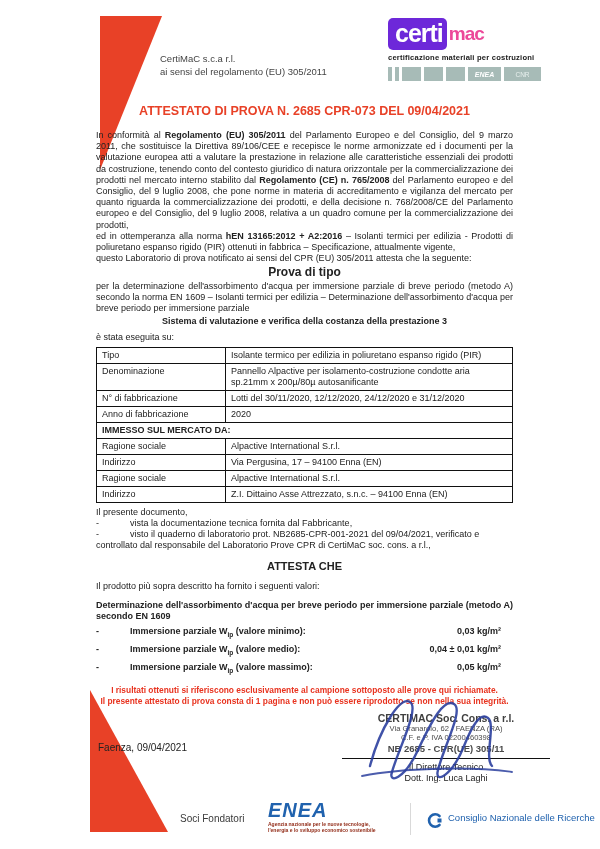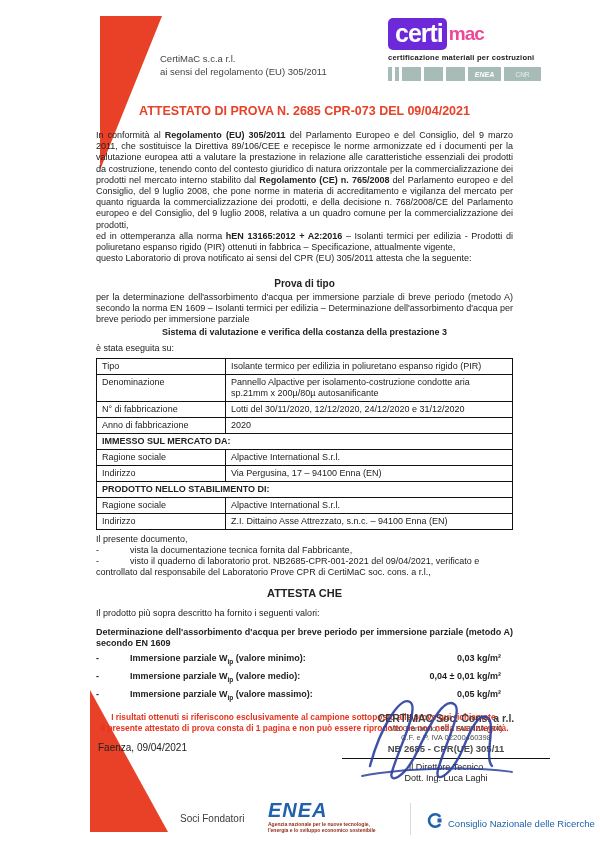--- a/index.html
+++ b/index.html
@@ -25,21 +25,21 @@
   .badge.b-bar{width:4px;}
   .badge.b-sq{width:19px;}
   .badge.b-enea{width:33px;color:#fff;font-size:7px;font-weight:bold;font-style:italic;
     display:flex;align-items:center;justify-content:center;}
   .badge.b-cnr{width:37px;color:#e8f0ee;font-size:6.5px;display:flex;align-items:center;justify-content:center;gap:2px;}
   
   .content{position:absolute;left:96px;top:104px;width:417px;font-size:9px;line-height:11.2px;
     color:#222;text-align:justify;}
   .doc-title{color:#e84127;font-weight:bold;font-size:12.5px;line-height:15px;text-align:center;margin-bottom:11px;}
   .center-bold{font-weight:bold;text-align:center;}
-  .prova{font-size:10px;margin:14px 0 2px;}
+  .prova{font-size:12px;margin:3px 0 2px;}
   .sistema{margin:2px 0;}
   .eseguita{text-align:left;margin:5px 0 3px;}
   b{font-weight:bold;}
   table.ptable{width:100%;border-collapse:collapse;font-size:9px;margin-top:1px;}
   table.ptable td{border:1.4px solid #111;padding:2px 5px;vertical-align:top;text-align:left;line-height:11px;}
   table.ptable td.sect{font-weight:bold;}
   table.ptable td.lbl{width:118px;}
   .doc-intro{text-align:left;margin-top:4px;}
   .doc-item{text-align:left;}
   .dash{display:inline-block;width:34px;}
@@ -58,21 +58,21 @@
   .stamp .s4{font-weight:bold;font-size:9.5px;margin-top:1px;}
   .sig-line{border-top:1.6px solid #111;margin:4px 6px 3px;}
   .stamp .role,.stamp .name{font-size:9px;line-height:11px;color:#222;}
   .signature{position:absolute;left:352px;top:688px;pointer-events:none;}
   
   .soci{position:absolute;left:180px;top:813px;font-size:10px;color:#3a3a3a;}
   .enea-logo{position:absolute;left:268px;top:800px;width:130px;}
   .enea-word{font-size:20px;font-weight:900;font-style:italic;color:#2062ae;letter-spacing:1px;line-height:20px;}
   .enea-tag{font-size:5px;line-height:6px;color:#922c18;font-weight:bold;margin-top:1px;}
   .footer-divider{position:absolute;left:410px;top:803px;height:32px;width:1px;background:#d9d9d9;}
-  .cnr-logo{position:absolute;left:426px;top:812px;display:flex;align-items:flex-end;gap:5px;}
+  .cnr-logo{position:absolute;left:426px;top:812px;display:flex;align-items:flex-start;gap:5px;}
   .cnr-text{font-size:9.5px;color:#2062ae;}
 </style>
 </head>
 <body>
 
 <div class="tri-top"></div>
 <div class="tri-bottom"></div>
 
 <div class="org-block">
   <div>CertiMaC s.c.a r.l.</div>
@@ -137,23 +137,20 @@
     </tr>
     <tr>
       <td class="lbl">Ragione sociale</td>
       <td>Alpactive International S.r.l.</td>
     </tr>
     <tr>
       <td class="lbl">Indirizzo</td>
       <td>Via Pergusina, 17 – 94100 Enna (EN)</td>
     </tr>
     <tr>
-      <td colspan="2" class="sect">PRODOTTO NELLO STABILIMENTO DI:</td>
-    </tr>
-    <tr>
       <td class="lbl">Ragione sociale</td>
       <td>Alpactive International S.r.l.</td>
     </tr>
     <tr>
       <td class="lbl">Indirizzo</td>
       <td>Z.I. Dittaino Asse Attrezzato, s.n.c. – 94100 Enna (EN)</td>
     </tr>
   </tbody>
     </table>
 

